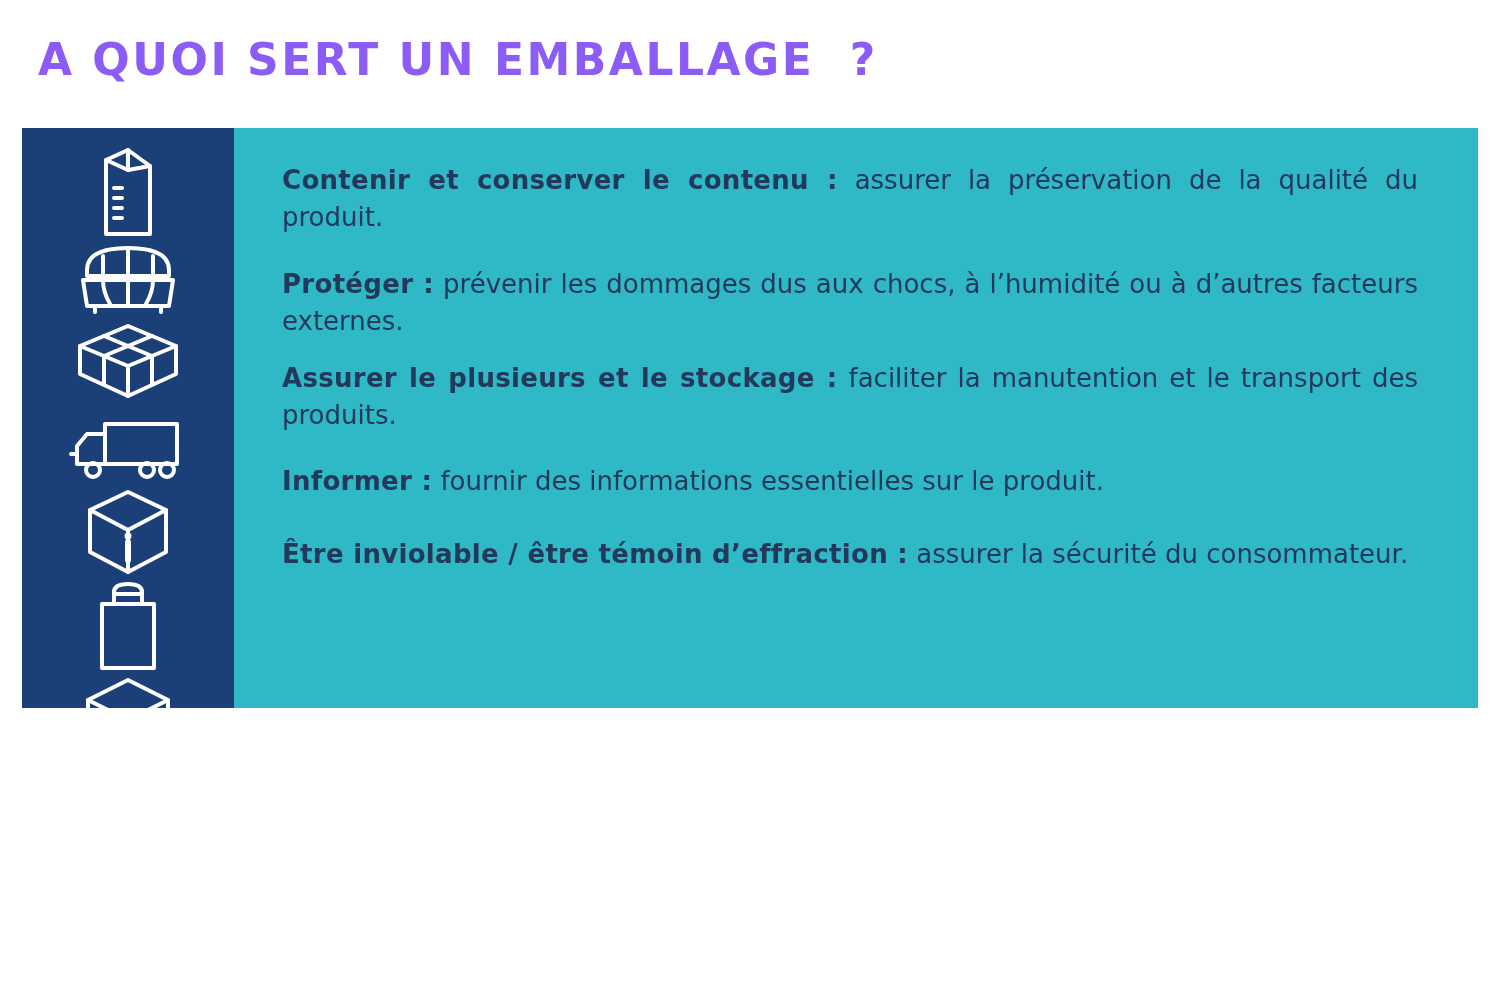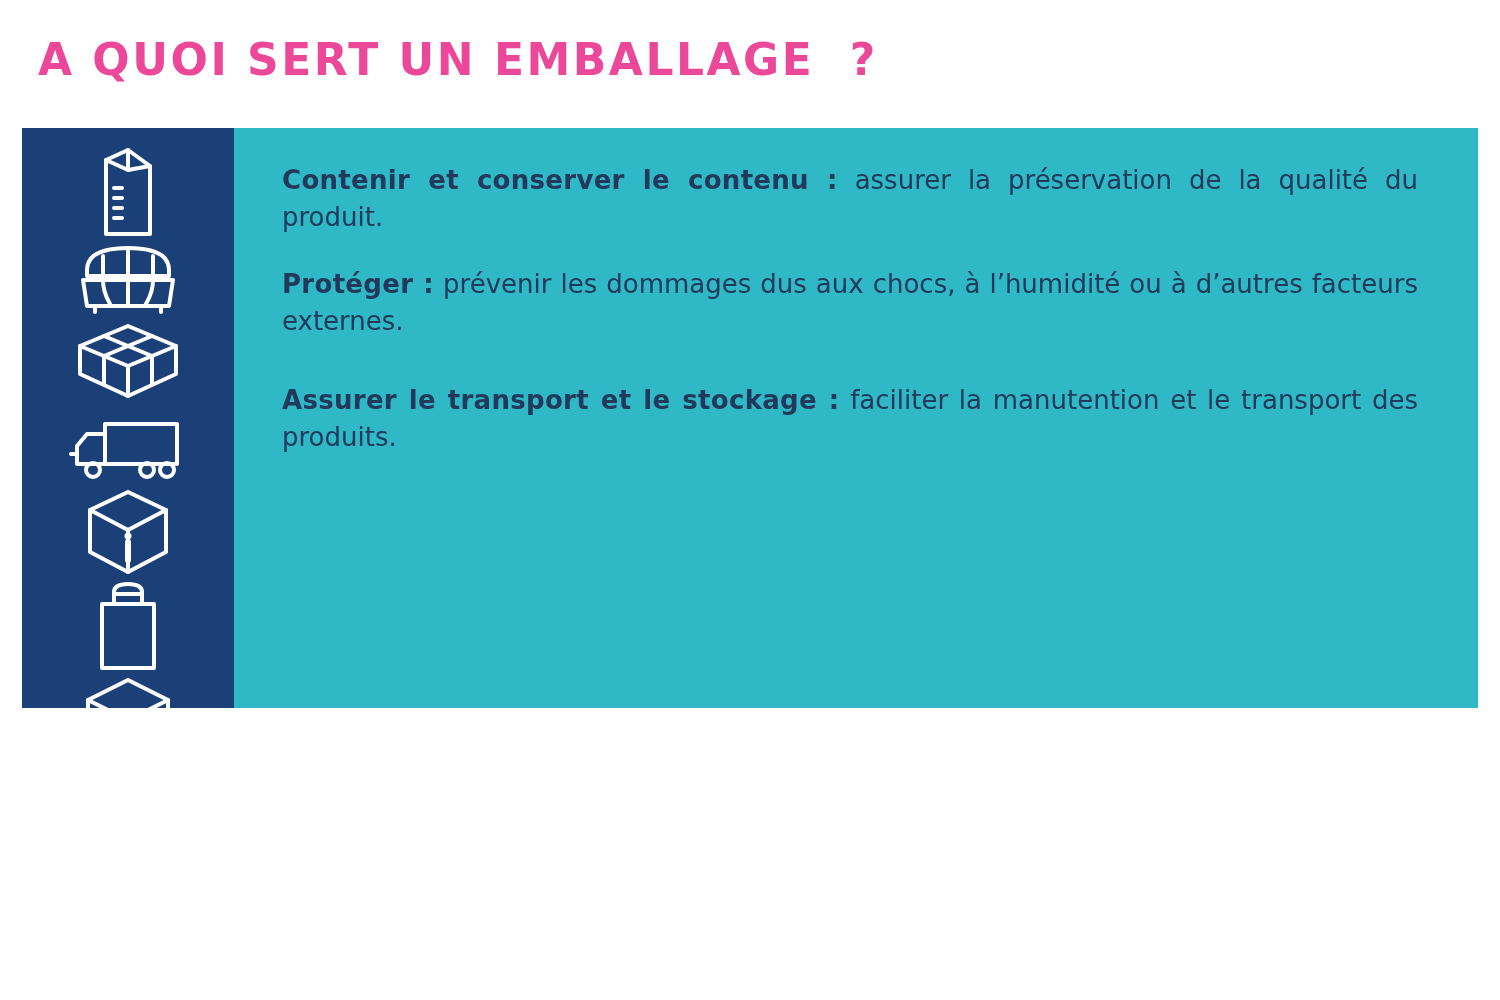--- a/index.html
+++ b/index.html
@@ -22,21 +22,21 @@
     box-sizing: border-box;
   }
 
   .title {
     position: absolute;
     left: 38px;
     top: 34px;
     font-size: 44px;
     font-weight: bold;
     letter-spacing: 2.5px;
-    color: #ec4899;
+    color: #8b5cf6;
     font-family: "DejaVu Sans", sans-serif;
     white-space: pre;
   }
 
   .panel {
     position: absolute;
     left: 22px;
     top: 128px;
     width: 1456px;
     height: 580px;
@@ -92,21 +92,21 @@
   .entry .lead {
     font-weight: bold;
     letter-spacing: 0.3px;
   }
   .entry .rest {
     font-weight: normal;
   }
 
   
   .entry.e1 { margin-top: 4px; margin-bottom: 30px; }
-  .entry.e2 { margin-bottom: 42px; }
+  .entry.e2 { margin-bottom: 20px; }
   .entry.e3 { margin-bottom: 30px; }
   .entry.e4 { margin-bottom: 30px; }
   .entry.e5 { margin-bottom: 36px; }
   .entry.e6 { margin-bottom: 36px; letter-spacing: 0.6px; }
 </style>
 </head>
 <body>
 
 <div class="page">
 
@@ -189,23 +189,29 @@
       <div class="entry e1">
         <span class="lead">Contenir et conserver le contenu :</span><span class="rest"> assurer la préservation de la qualité du produit.</span>
       </div>
 
       <div class="entry e2">
         <span class="lead">Protéger :</span><span class="rest"> prévenir les dommages dus aux chocs, à l’humidité ou à d’autres facteurs externes.</span>
       </div>
 
 
       <div class="entry e4">
-        <span class="lead">Assurer le transport et le stockage :</span><span class="rest"> faciliter la manutention et le transport des produits.</span>
-      </div>
-
-
-
+        <span class="lead">Assurer le plusieurs et le stockage :</span><span class="rest"> faciliter la manutention et le transport des produits.</span>
+      </div>
+
+      <div class="entry e5">
+        <span class="lead">Informer :</span><span class="rest"> fournir des informations essentielles sur le produit.</span>
+      </div>
+
+
+      <div class="entry e7">
+        <span class="lead">Être inviolable / être témoin d’effraction :</span><span class="rest">  assurer la sécurité du consommateur.</span>
+      </div>
 
     </div>
 
   </div>
 
 </div>
 
 </body></html>

